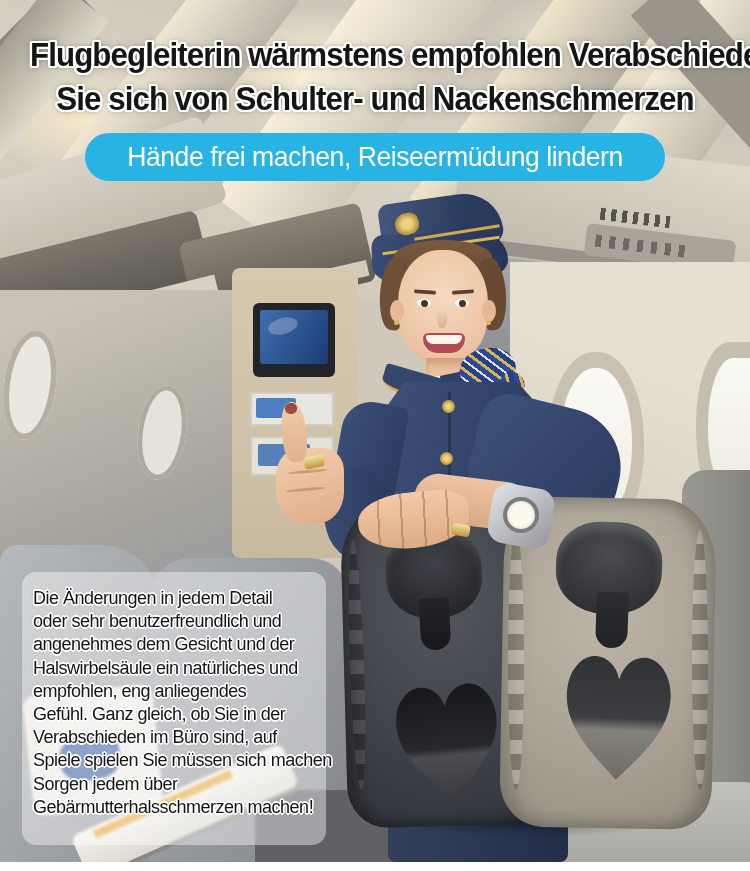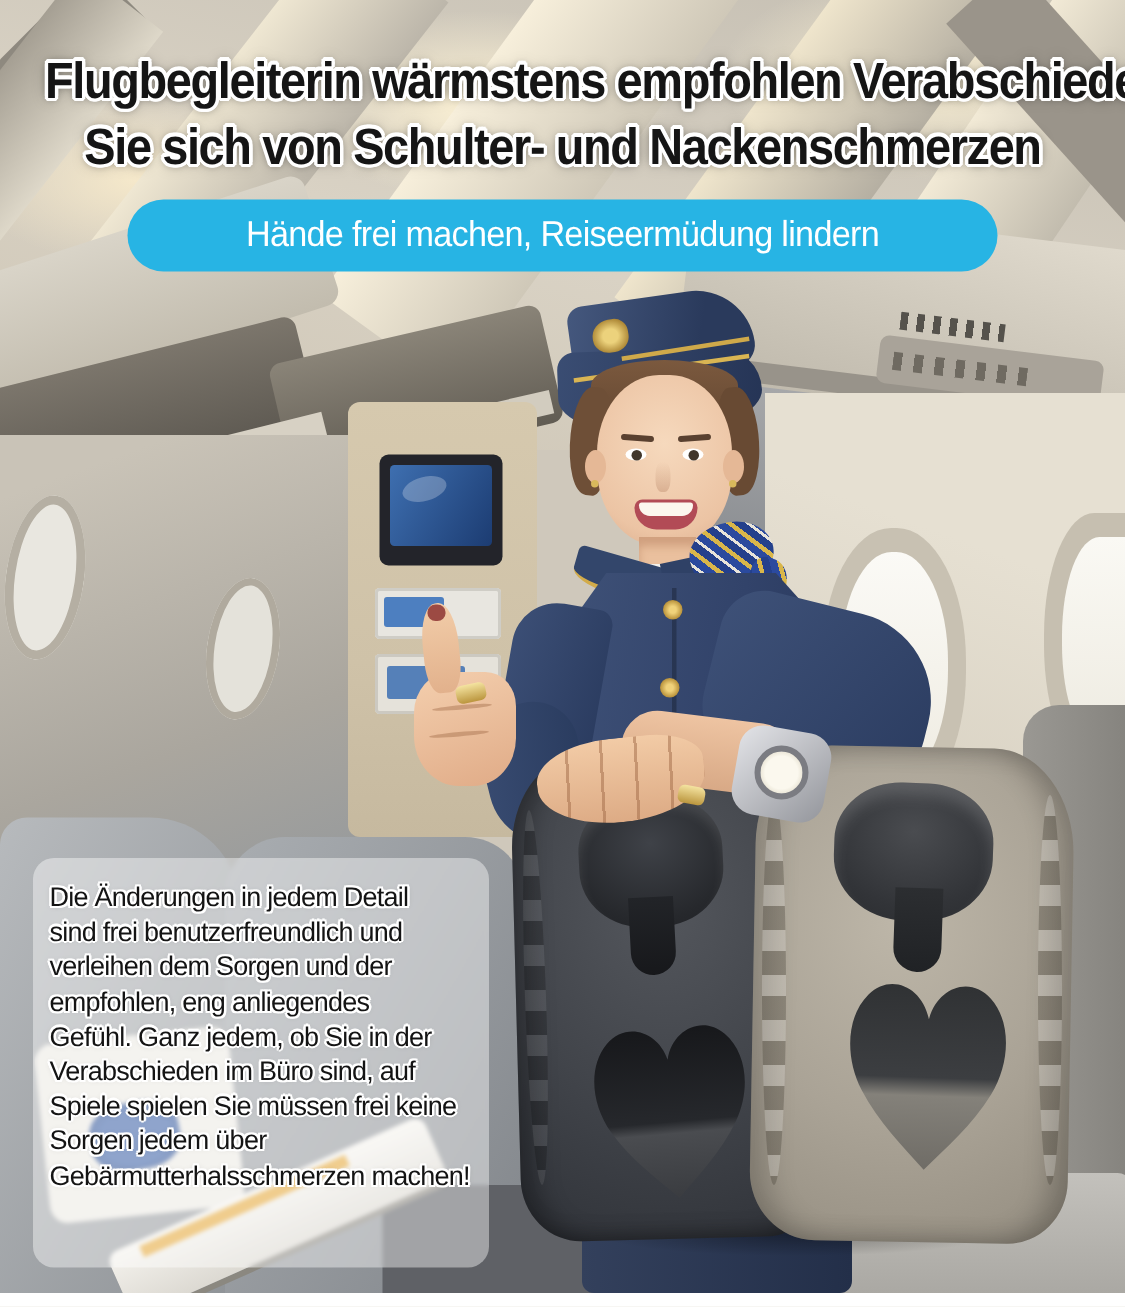--- a/index.html
+++ b/index.html
@@ -177,21 +177,21 @@
       -1.6px -1.6px 0 var(--headline-outline,#fff), 1.6px -1.6px 0 var(--headline-outline,#fff),
       -1.6px 1.6px 0 var(--headline-outline,#fff), 1.6px 1.6px 0 var(--headline-outline,#fff),
       -2.4px -1px 0 var(--headline-outline,#fff), 2.4px -1px 0 var(--headline-outline,#fff),
       -2.4px 1px 0 var(--headline-outline,#fff), 2.4px 1px 0 var(--headline-outline,#fff),
       -1px -2.4px 0 var(--headline-outline,#fff), 1px -2.4px 0 var(--headline-outline,#fff),
       -1px 2.4px 0 var(--headline-outline,#fff), 1px 2.4px 0 var(--headline-outline,#fff),
       0 0 6px rgba(20,20,20,.5), 0 0 10px rgba(20,20,20,.35); }
 
   .banner { position:absolute; left:85px; top:133px; width:580px; height:48px;
     background:var(--banner-bg,#27b4e4); border-radius:24px;
-    color:var(--banner-text,#ffffff); font-size:24px; line-height:48px; letter-spacing:-.5px;
+    color:var(--banner-text,#ffffff); font-size:28px; line-height:48px; letter-spacing:-.5px;
     text-align:center; white-space:nowrap; }
   .banner span { display:block; transform:scaleX(.95); transform-origin:50% 50%; }
 
   .infobox { position:absolute; left:22px; top:572px; width:304px; height:273px;
     background:var(--infobox-bg,rgba(255,255,255,.42)); border-radius:14px;
     padding:15px 6px 2px 11px; backdrop-filter:blur(1.5px); }
   .infobox .ib-line { display:block; white-space:nowrap; font-size:18px; line-height:23.2px;
     letter-spacing:-.5px; color:var(--infobox-text,#141414);
     text-shadow:
       -1.6px 0 0 #fff, 1.6px 0 0 #fff, 0 -1.6px 0 #fff, 0 1.6px 0 #fff,
@@ -354,22 +354,23 @@
     <span class="hl-line">Flugbegleiterin wärmstens empfohlen Verabschieden</span>
     <span class="hl-line">Sie sich von Schulter- und Nackenschmerzen</span>
   </div>
 
   <div class="banner">
     <span>Hände frei machen, Reiseermüdung lindern</span>
   </div>
 
   <div class="infobox">
     <span class="ib-line">Die Änderungen in jedem Detail</span>
-    <span class="ib-line">sind frei benutzerfreundlich und</span>
-    <span class="ib-line">verleihen dem Sorgen und der</span>
+    <span class="ib-line">oder sehr benutzerfreundlich und</span>
+    <span class="ib-line">angenehmes dem Gesicht und der</span>
+    <span class="ib-line">Halswirbelsäule ein natürliches und</span>
     <span class="ib-line">empfohlen, eng anliegendes</span>
-    <span class="ib-line">Gefühl. Ganz jedem, ob Sie in der</span>
+    <span class="ib-line">Gefühl. Ganz gleich, ob Sie in der</span>
     <span class="ib-line">Verabschieden im Büro sind, auf</span>
-    <span class="ib-line">Spiele spielen Sie müssen frei keine</span>
+    <span class="ib-line">Spiele spielen Sie müssen sich machen</span>
     <span class="ib-line">Sorgen jedem über</span>
     <span class="ib-line">Gebärmutterhalsschmerzen machen!</span>
   </div>
 </div>
 
 </body></html>

